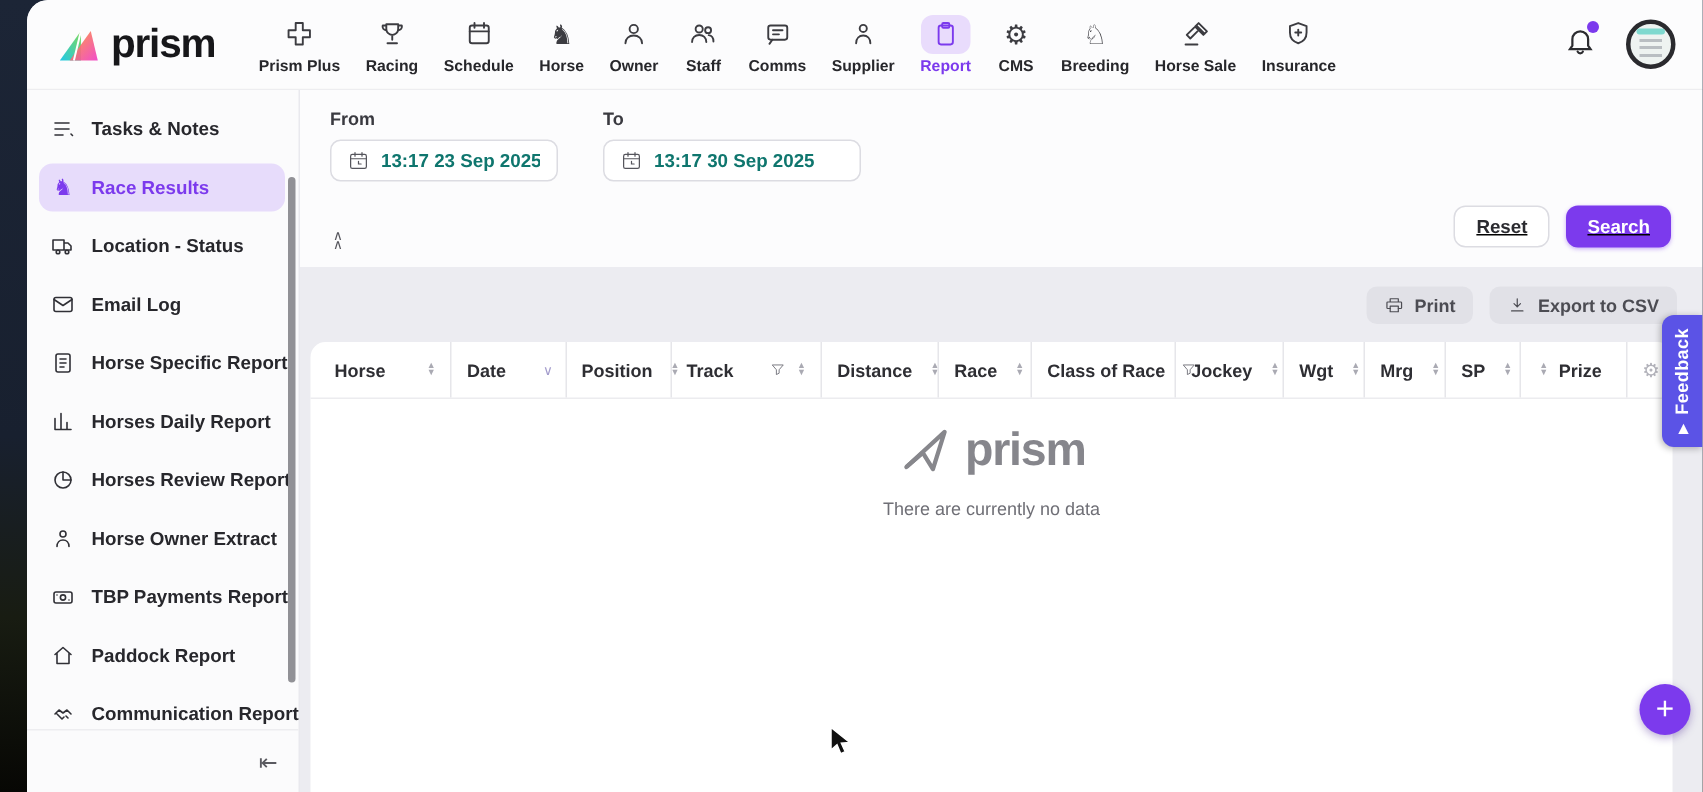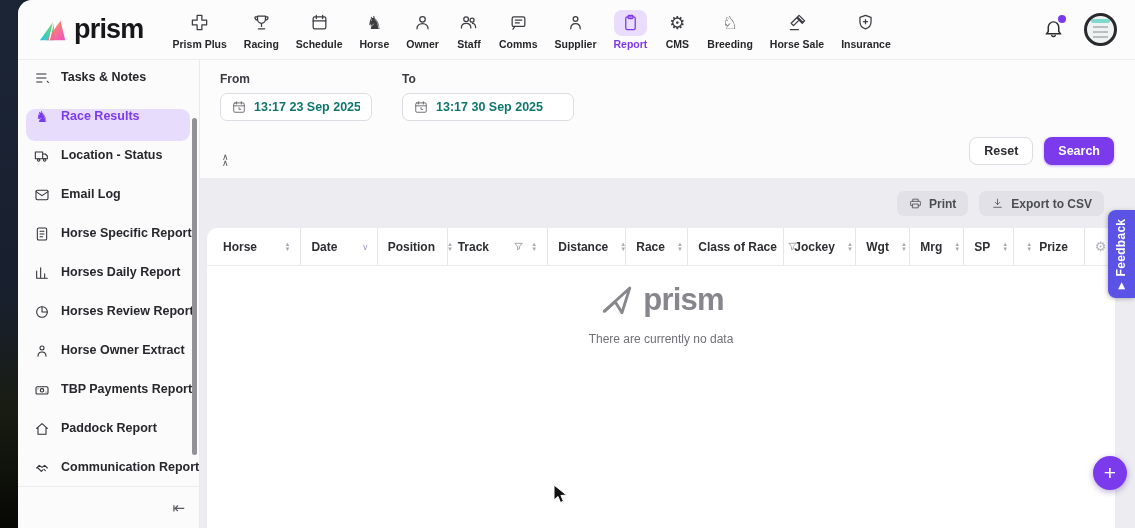--- a/index.html
+++ b/index.html
@@ -44,21 +44,21 @@
     content:""; position:absolute; left:6px; right:6px; top:10px; height:14px;
     background:repeating-linear-gradient(180deg,#b9bec2 0 2px,transparent 2px 5px);
   }
   
   .sidebar {
     position:absolute; left:0; top:60px; width:182px; bottom:0;
     background:#fbfbfc; border-right:1px solid #e9e9ee;
   }
   .side-list { list-style:none; padding:10px 9px 0 8px; }
   .side-item {
-    display:flex; gap:11px; height:32px; margin-bottom:7px;
+    display:flex; align-items:center; gap:11px; height:32px; margin-bottom:7px;
     padding:0 8px; border-radius:9px; cursor:pointer;
     font-size:12.5px; font-weight:700; color:#27272c; white-space:nowrap;
   }
   .side-item svg { stroke:#303036; fill:none; stroke-width:1.6; stroke-linecap:round; stroke-linejoin:round; flex:0 0 auto; }
   .side-item .glyph-icon { font-size:15px; line-height:15px; color:#303036; width:16px; text-align:center; }
   .side-item.active { background:#e7dcfb; color:#7c3aed; }
   .side-item.active .glyph-icon { color:#7c3aed; }
   .side-scroll { position:absolute; right:2px; top:58px; width:5px; height:337px; background:#919196; border-radius:3px; }
   .side-footer {
     position:absolute; left:0; right:0; bottom:0; height:42px;
@@ -71,33 +71,33 @@
   .filter-fields { display:flex; gap:30px; }
   .field-label { font-size:12px; font-weight:600; color:#3a3a40; margin-bottom:7px; }
   .date-box {
     display:flex; align-items:center; gap:8px; height:28px; padding:0 11px;
     background:#fff; border:1px solid #dcdce2; border-radius:7px; width:152px; cursor:pointer;
   }
   .date-box.wide { width:172px; }
   .date-box svg { stroke:#55555c; fill:none; stroke-width:1.4; stroke-linecap:round; flex:0 0 auto; }
   .date-value { border:none; outline:none; background:transparent; font-family:"Liberation Sans",sans-serif; font-size:12.5px; font-weight:600; color:#0f766e; width:100%; }
   .collapse-chevrons { position:absolute; left:22px; bottom:12px; display:flex; flex-direction:column; line-height:6px; font-size:9px; color:#55555c; cursor:pointer; letter-spacing:0; }
-  .filter-buttons { position:absolute; right:21px; bottom:13px; display:flex; gap:11px; }
+  .filter-buttons { position:absolute; right:21px; bottom:13px; display:flex; gap:11px;text-decoration:underline; }
   .btn-reset {
     height:28px; padding:0 14px; background:#fff; border:1px solid #dcdce2; border-radius:8px;
     font-family:"Liberation Sans",sans-serif; font-size:12.5px; font-weight:700; color:#2b2b30; cursor:pointer;
   }
   .btn-search {
     height:28px; padding:0 14px; background:#7c3aed; border:none; border-radius:8px;
     font-family:"Liberation Sans",sans-serif; font-size:12.5px; font-weight:700; color:#fff; cursor:pointer;
     box-shadow:0 1px 3px rgba(124,58,237,.4);
     text-align:right;
   }
   .band { flex:1; position:relative; background:#ececf1; }
-  .actions-row { position:absolute; top:13px; right:31px; display:flex; gap:11px; }
+  .actions-row { position:absolute; top:13px; right:17px; display:flex; gap:11px; }
   .btn-gray {
     height:25px; padding:0 12px; background:#e1e1e7; border:none; border-radius:7px;
     display:flex; align-items:center; gap:7px; cursor:pointer;
     font-family:"Liberation Sans",sans-serif; font-size:12px; font-weight:600; color:#4c4c53;
   }
   .btn-gray svg { stroke:#4c4c53; fill:none; stroke-width:1.5; stroke-linecap:round; stroke-linejoin:round; }
   .table-panel {
     position:absolute; left:7px; right:20px; top:50px; bottom:0;
     background:#fff; border-radius:10px 10px 0 0;
   }

